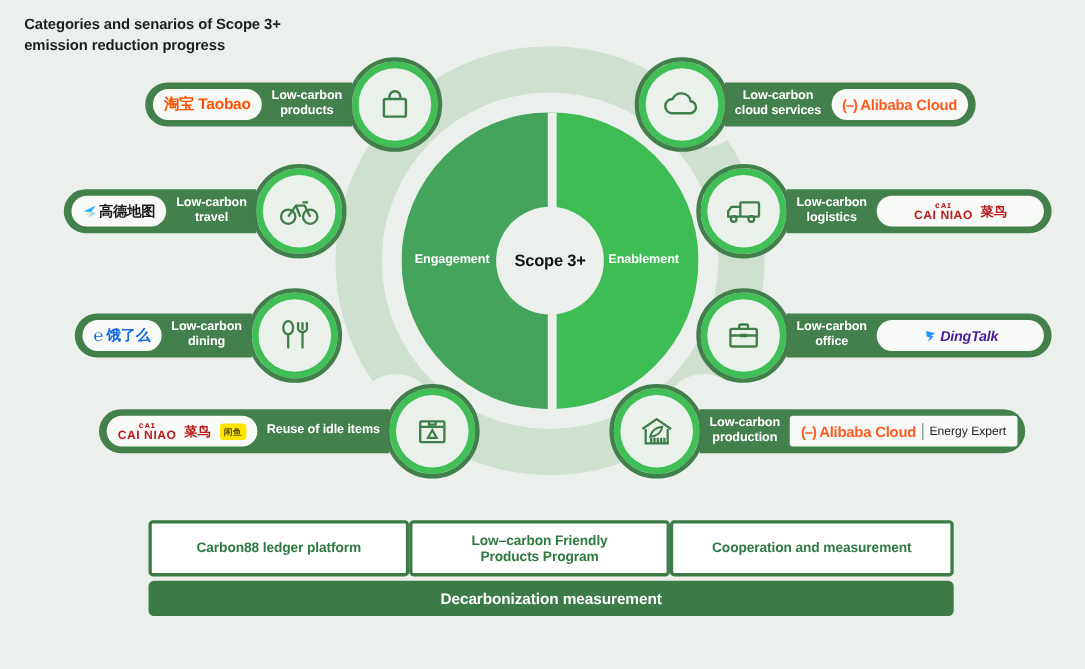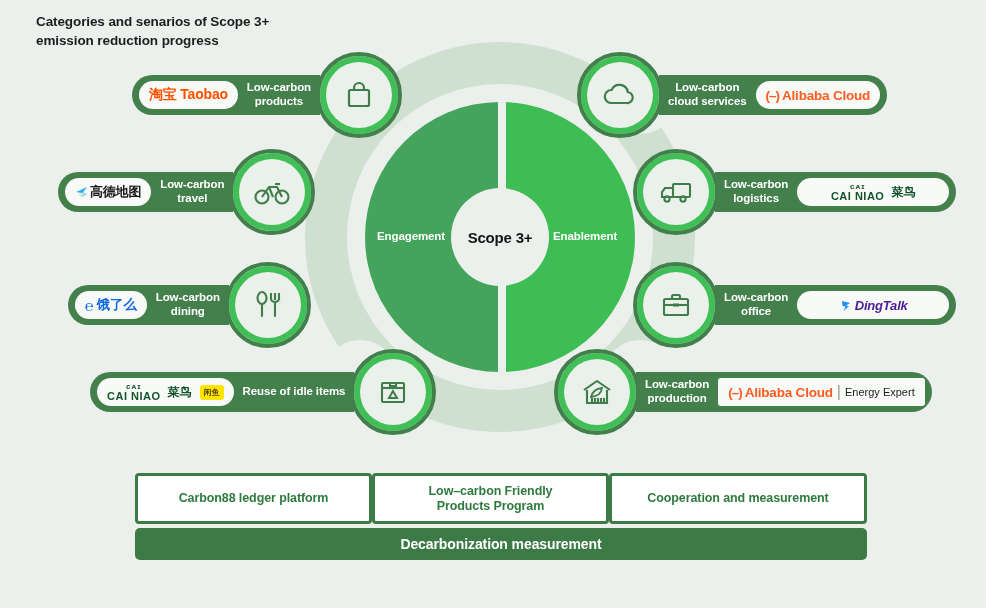--- a/index.html
+++ b/index.html
@@ -6,21 +6,21 @@
   body{
     width:986px;height:608px;
     background:#ebf0ec;
     font-family:"Liberation Sans","DejaVu Sans",sans-serif;
     overflow:hidden;position:relative;
   }
   .stage{position:absolute;left:0;top:0;width:986px;height:608px;}
 
   
   #title{
-    position:absolute;left:36px;top:12px;width:420px;
+    position:absolute;left:22px;top:12px;width:420px;
     font-size:13.5px;font-weight:bold;color:#1d1d1d;line-height:1.42;
     letter-spacing:-0.1px;white-space:pre-line;
   }
 
   
   .wheel{position:absolute;left:305px;top:42px;width:390px;height:390px;}
   .ring-outer{
     position:absolute;left:0;top:0;width:390px;height:390px;border-radius:50%;
     background:#cfdfd0;
   }
@@ -84,21 +84,21 @@
     width:66px;height:66px;border-radius:50%;background:#eaf0ea;
     display:flex;align-items:center;justify-content:center;
   }
   .node svg{display:block;}
 
   
   .lg{font-size:13px;font-weight:bold;letter-spacing:-0.2px;display:flex;align-items:center;gap:3px;}
   .lg-taobao{color:#ff5000;font-size:14px;}
   .lg-amap{color:#1a1a1a;font-size:13px;}
   .lg-eleme{color:#1268e0;font-size:13.5px;}
-  .lg-cainiao{color:#14532d;font-size:12px;letter-spacing:0;}
+  .lg-cainiao{color:#b91c1c;font-size:12px;letter-spacing:0;}
   .lg-alicloud{color:#ff5b20;font-size:13.5px;}
   .lg-dingtalk{color:#4c1d95;font-size:13px;font-style:italic;}
   .badge-xianyu{
     background:#ffe400;color:#5a4a00;font-size:8px;font-weight:bold;
     border-radius:3px;padding:2px 4px;margin-left:8px;letter-spacing:0;
   }
   .ee-div{color:#9a9a9a;margin:0 4px;font-weight:normal;}
   .ee-txt{color:#1d1d1d;font-size:11px;font-weight:normal;}
   .cn-top{font-size:8px;line-height:1;letter-spacing:1px;}
   .cn-bot{font-size:11px;line-height:1;letter-spacing:0.5px;}

